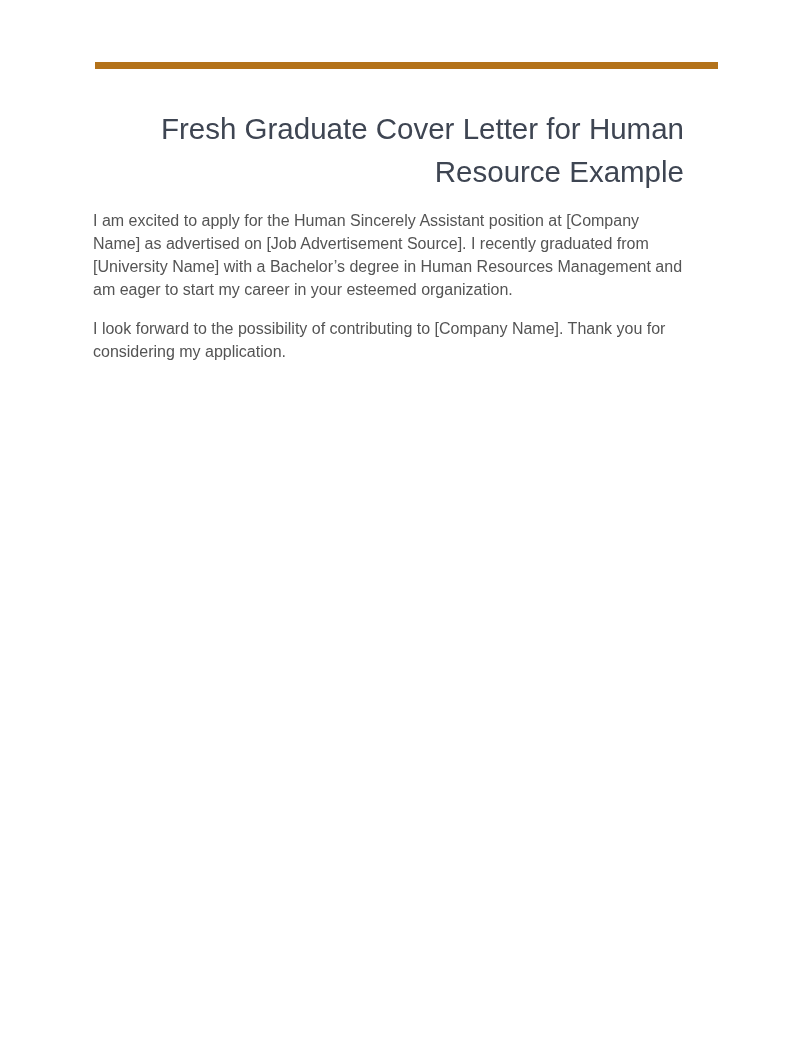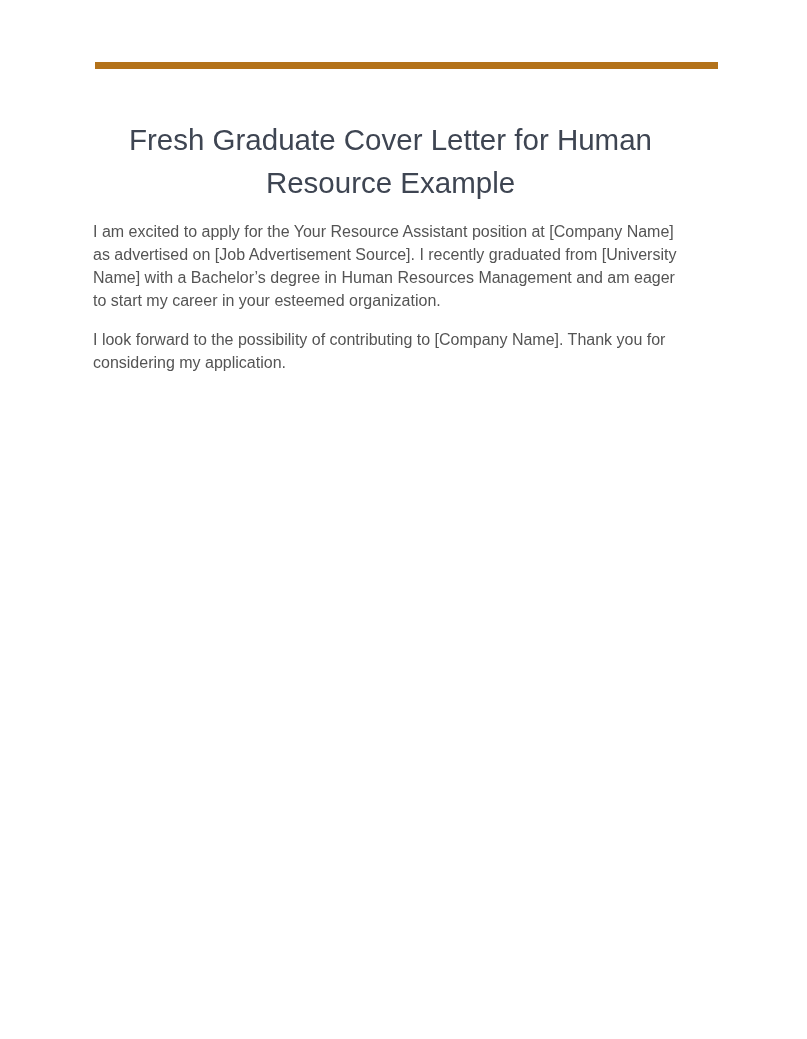--- a/index.html
+++ b/index.html
@@ -23,25 +23,25 @@
     height: 7px;
     background: #b3721a;
   }
   .content {
     position: absolute;
     left: 93px;
     top: 103px;
     width: 595px;
   }
   .doc-title {
-    margin: 15px;
+    margin: 4px;
     font-size: 29.5px;
     line-height: 43px;
     font-weight: 400;
-    text-align: center;
+    text-align: right;
     color: #3e4552;
   }
   .para {
     margin: 16px 0 0 0;
     font-size: 16px;
     line-height: 23px;
     font-weight: 400;
     color: #545454;
   }
   .sign-line {
@@ -53,20 +53,20 @@
 
 <div class="page">
 
   <div class="accent-bar" style="background-color: rgb(179, 114, 26);"></div>
 
   <div class="content">
 
     <h1 class="doc-title" style="color: rgb(62, 69, 82);">Fresh Graduate Cover Letter for Human Resource Example</h1>
 
 
-    <p class="para">I am excited to apply for the Your Resource Assistant position at [Company Name] as advertised on [Job Advertisement Source]. I recently graduated from [University Name] with a Bachelor’s degree in Human Resources Management and am eager to start my career in your esteemed organization.</p>
+    <p class="para">I am excited to apply for the Human Sincerely Assistant position at [Company Name] as advertised on [Job Advertisement Source]. I recently graduated from [University Name] with a Bachelor’s degree in Human Resources Management and am eager to start my career in your esteemed organization.</p>
 
 
     <p class="para">I look forward to the possibility of contributing to [Company Name]. Thank you for considering my application.</p>
 
 
   </div>
 </div>
 
 </body></html>

